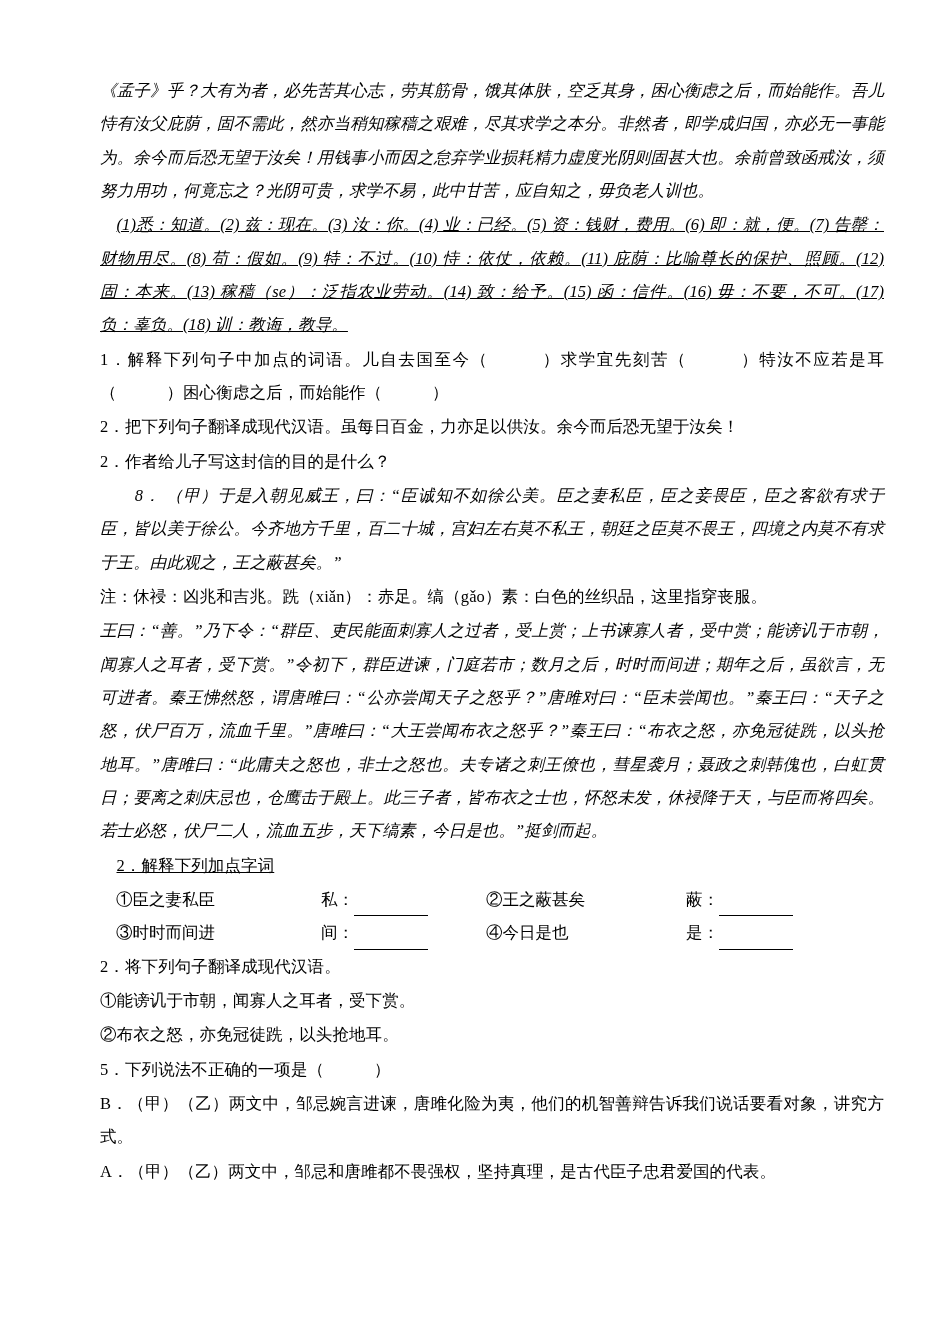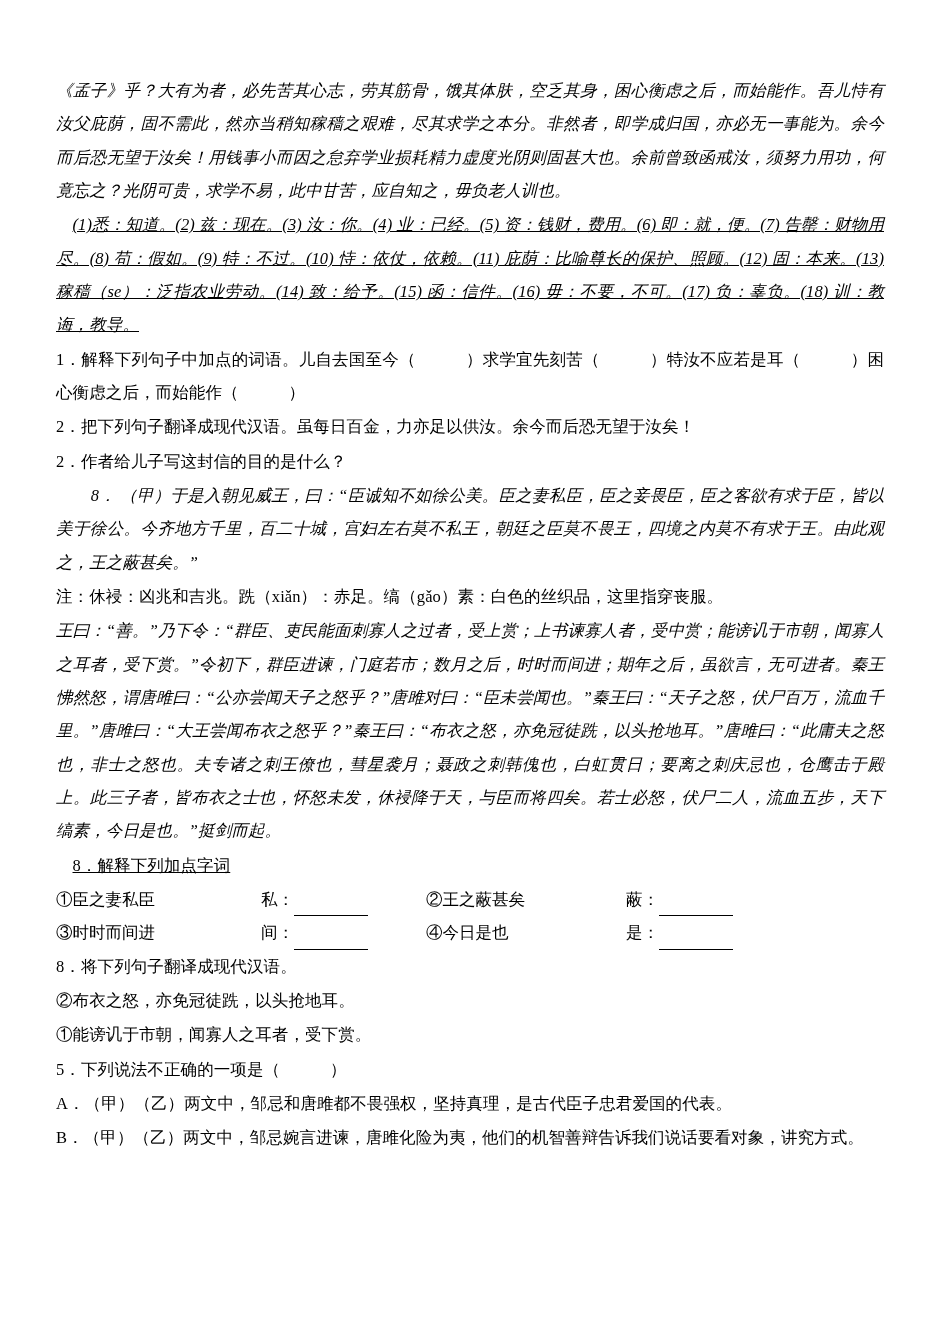--- a/index.html
+++ b/index.html
@@ -10,21 +10,21 @@
   body {
     width: 950px;
     min-height: 1344px;
     font-family: "Liberation Serif", "DejaVu Serif", serif;
     color: #000000;
   }
   .page {
     width: 950px;
     min-height: 1344px;
     box-sizing: border-box;
-    padding: 74px 66px 40px 56px;
+    padding: 74px 66px 40px 100px;
     position: relative;
   }
   .para {
     font-size: 16.5px;
     line-height: 2.02;
     text-align: justify;
     text-justify: inter-ideograph;
     margin: 0 0 1px 0;
     letter-spacing: 0.1px;
   }
@@ -47,20 +47,21 @@
   }
   .qrow {
     font-size: 16.5px;
     line-height: 2.02;
     display: flex;
     margin: 0;
   }
   .qrow .c1 {
     width: 205px;
     flex: 0 0 205px;
+    margin-left: 16px;
   }
   .qrow .c2 {
     width: 165px;
     flex: 0 0 165px;
   }
   .qrow .c3 {
     width: 200px;
     flex: 0 0 200px;
   }
   .qrow .c4 {
@@ -81,41 +82,41 @@
   <p class="para">2．把下列句子翻译成现代汉语。虽每日百金，力亦足以供汝。余今而后恐无望于汝矣！</p>
 
   <p class="para">2．作者给儿子写这封信的目的是什么？</p>
 
   <p class="para italic indent2">8．  （甲）于是入朝见威王，曰：“臣诚知不如徐公美。臣之妻私臣，臣之妾畏臣，臣之客欲有求于臣，皆以美于徐公。今齐地方千里，百二十城，宫妇左右莫不私王，朝廷之臣莫不畏王，四境之内莫不有求于王。由此观之，王之蔽甚矣。”</p>
 
   <p class="para">注：休祲：凶兆和吉兆。跣（xiǎn）：赤足。缟（gǎo）素：白色的丝织品，这里指穿丧服。</p>
 
   <p class="para italic">王曰：“善。”乃下令：“群臣、吏民能面刺寡人之过者，受上赏；上书谏寡人者，受中赏；能谤讥于市朝，闻寡人之耳者，受下赏。”令初下，群臣进谏，门庭若市；数月之后，时时而间进；期年之后，虽欲言，无可进者。秦王怫然怒，谓唐雎曰：“公亦尝闻天子之怒乎？”唐雎对曰：“臣未尝闻也。”秦王曰：“天子之怒，伏尸百万，流血千里。”唐雎曰：“大王尝闻布衣之怒乎？”秦王曰：“布衣之怒，亦免冠徒跣，以头抢地耳。”唐雎曰：“此庸夫之怒也，非士之怒也。夫专诸之刺王僚也，彗星袭月；聂政之刺韩傀也，白虹贯日；要离之刺庆忌也，仓鹰击于殿上。此三子者，皆布衣之士也，怀怒未发，休祲降于天，与臣而将四矣。若士必怒，伏尸二人，流血五步，天下缟素，今日是也。”挺剑而起。</p>
 
-  <p class="para indent1">8．解释下列加点字词</p>
+  <p class="para indent1">2．解释下列加点字词</p>
 
   <div class="qrow">
     <span class="c1"><span>①</span><span>臣之妻私臣</span></span>
     <span class="c2"><span>私：</span><span class="ul-short"></span></span>
     <span class="c3"><span>②</span><span>王之蔽甚矣</span></span>
     <span class="c4"><span>蔽：</span><span class="ul-short"></span></span>
   </div>
 
   <div class="qrow">
     <span class="c1"><span>③</span><span>时时而间进</span></span>
     <span class="c2"><span>间：</span><span class="ul-short"></span></span>
     <span class="c3"><span>④</span><span>今日是也</span></span>
     <span class="c4"><span>是：</span><span class="ul-short"></span></span>
   </div>
 
-  <p class="para">8．将下列句子翻译成现代汉语。</p>
+  <p class="para">2．将下列句子翻译成现代汉语。</p>
+
+  <p class="para">①能谤讥于市朝，闻寡人之耳者，受下赏。</p>
 
   <p class="para">②布衣之怒，亦免冠徒跣，以头抢地耳。</p>
 
-  <p class="para">①能谤讥于市朝，闻寡人之耳者，受下赏。</p>
-
   <p class="para">5．下列说法不正确的一项是（　　　）</p>
 
+  <p class="para">B．（甲）（乙）两文中，邹忌婉言进谏，唐雎化险为夷，他们的机智善辩告诉我们说话要看对象，讲究方式。</p>
+
   <p class="para">A．（甲）（乙）两文中，邹忌和唐雎都不畏强权，坚持真理，是古代臣子忠君爱国的代表。</p>
-
-  <p class="para">B．（甲）（乙）两文中，邹忌婉言进谏，唐雎化险为夷，他们的机智善辩告诉我们说话要看对象，讲究方式。</p>
 
 </div>
 
 </body></html>

